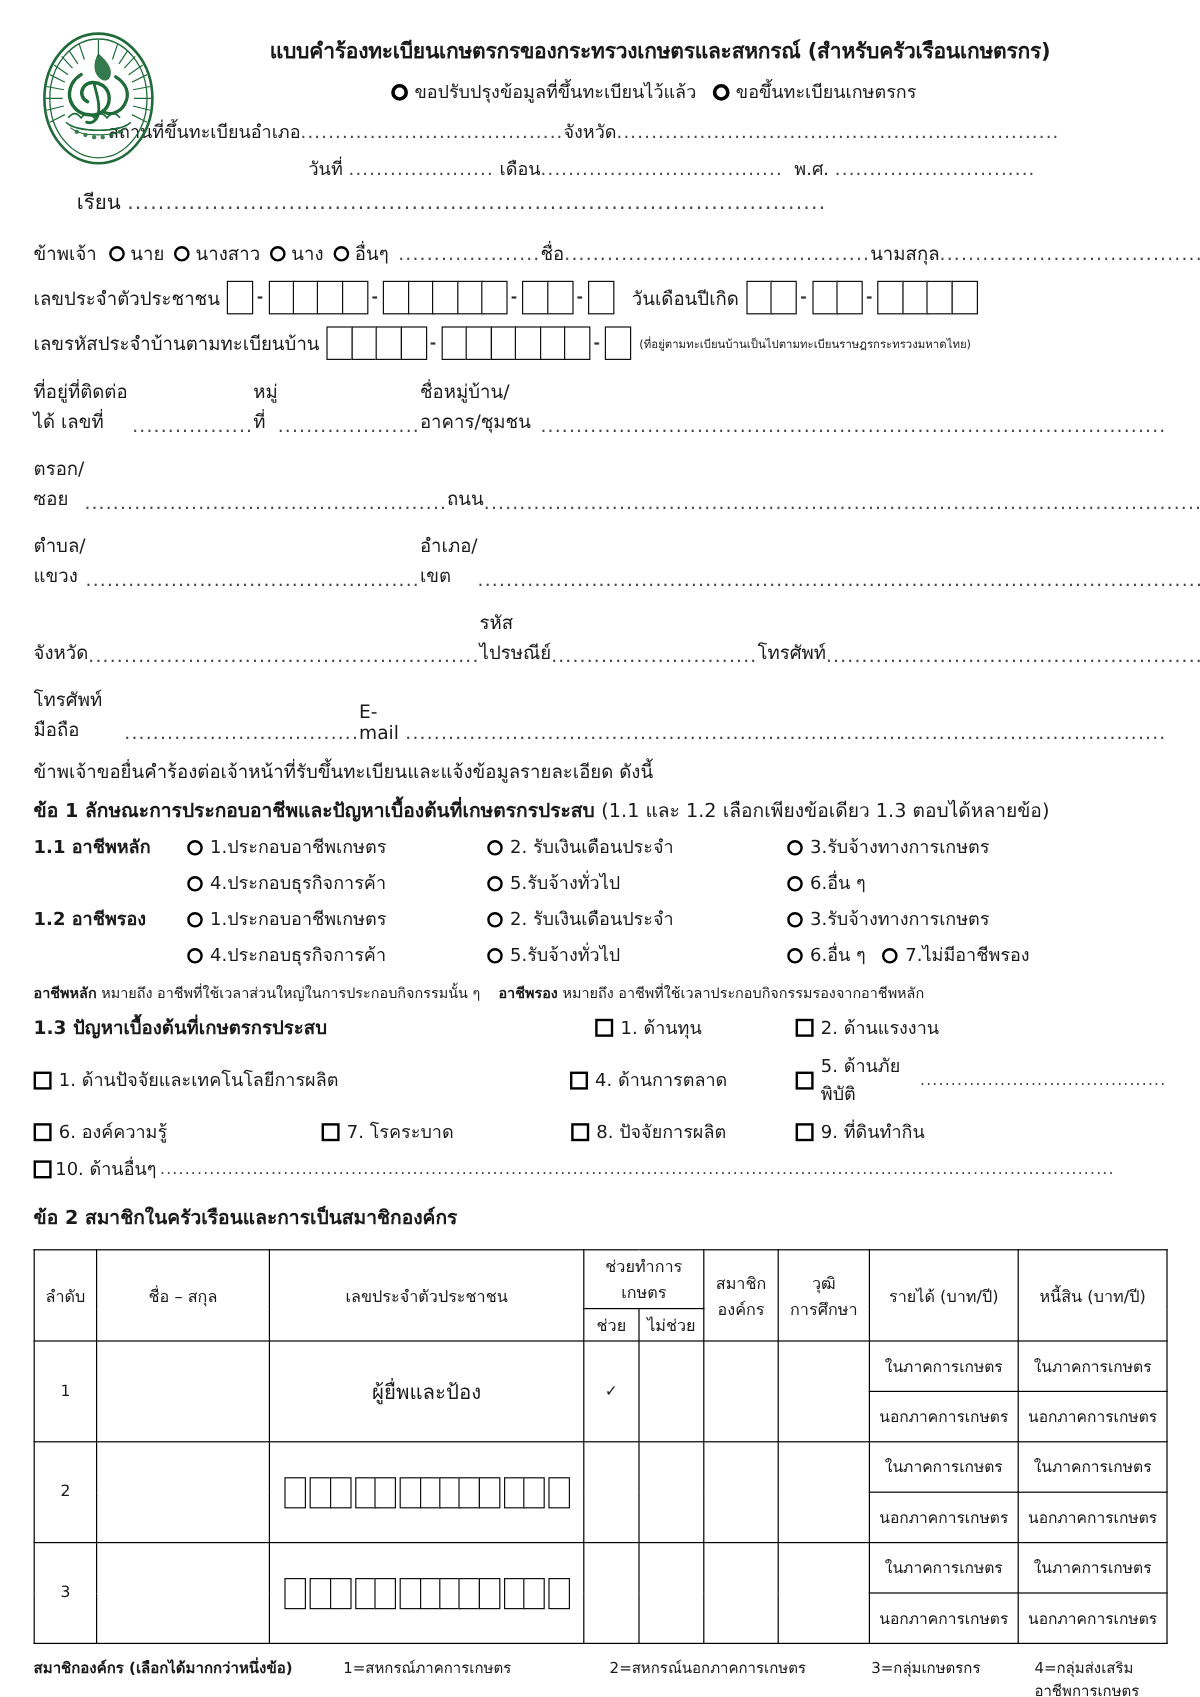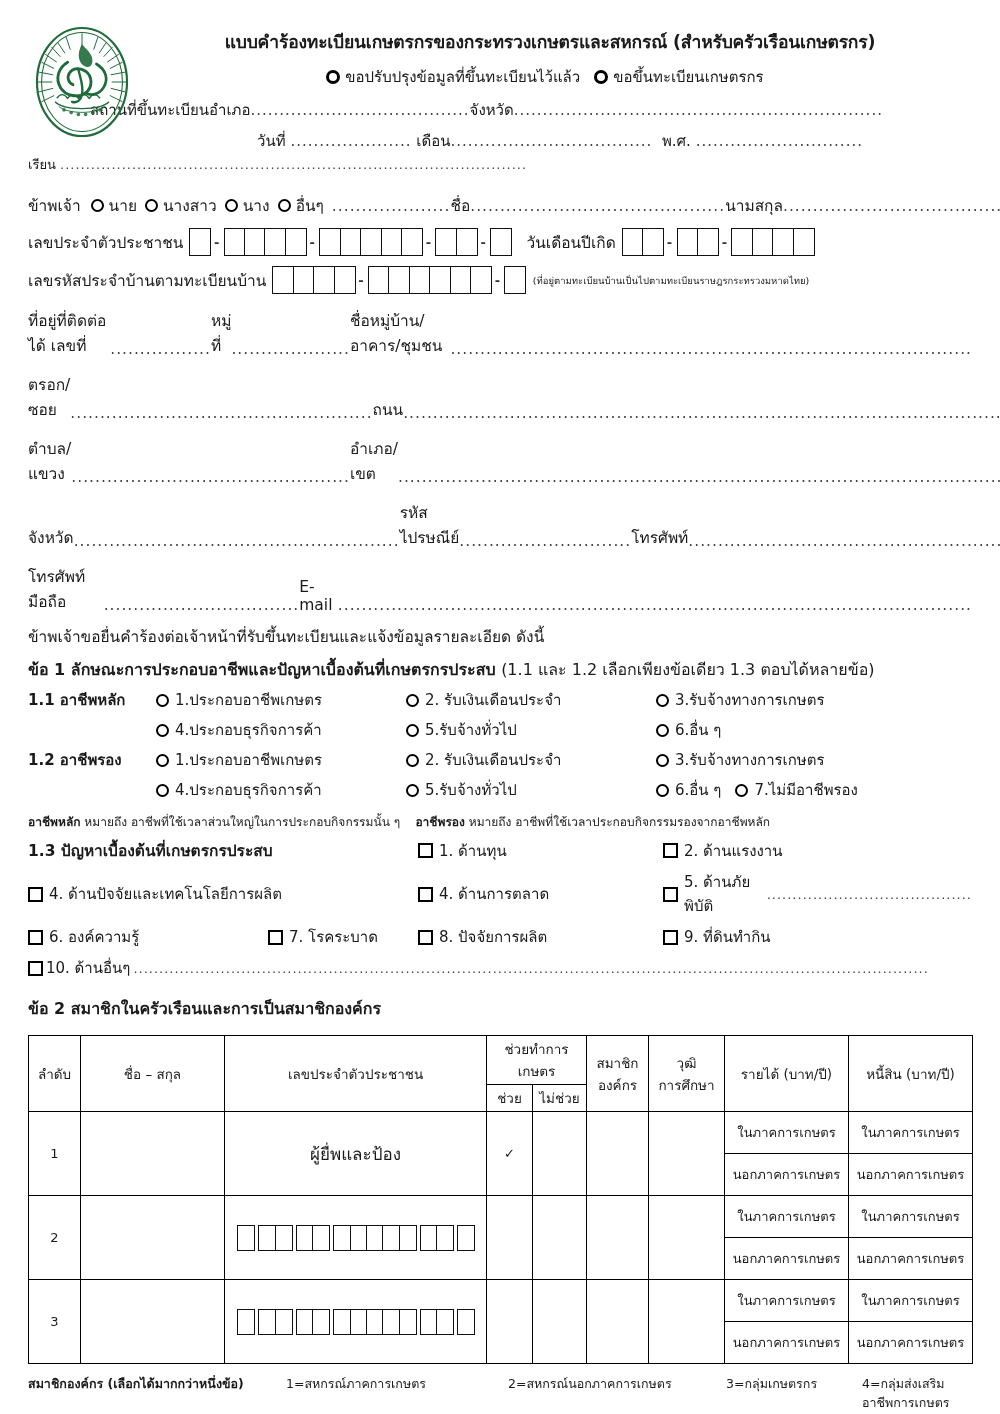--- a/index.html
+++ b/index.html
@@ -39,21 +39,21 @@
   }
   .circ.sm { width: 13px; height: 13px; border-width: 2.6px; }
 
   .line-center { text-align: left; font-size: 15px; margin-top: 9px; white-space: nowrap; }
   .line-center2 { text-align: center; font-size: 15px; margin-top: 7px; white-space: nowrap; padding-left: 30px;}
 
   .dots { letter-spacing: 1px; color:#444; }
 
   
   .content { padding: 0 28px; }
-  .row { font-size: 13px; white-space: nowrap; }
+  .row { font-size: 17px; white-space: nowrap; margin-left: 36px; }
 
   .lead-line { margin-top: 10px; font-size: 15.5px; padding-left: 0; }
 
   
   .name-row { display:flex; align-items:center; gap:0; margin-top: 18px; font-size: 15.5px;}
   .name-row .opt { margin-right: 8px; }
 
   
   .boxes { display:inline-flex; align-items:center; vertical-align: middle; }
   .bx {
@@ -84,21 +84,21 @@
   .defn { font-size: 12px; margin-top: 10px; white-space: nowrap; }
   .defn b { font-weight: bold; }
 
   
   .cbx {
     display:inline-block; width: 15px; height: 15px; border: 2.2px solid #000;
     flex: 0 0 auto; background:#fff;
   }
   .prob-line { display:flex; align-items:center; font-size: 15px; margin-top: 7px; }
   .p-col1 { width: 390px; flex:0 0 390px; display:flex; align-items:center; gap:6px; }
-  .p-col2 { width: 245px; flex:0 0 245px; display:flex; align-items:center; gap:6px; }
+  .p-col2 { width: 245px; flex:0 0 245px; display:flex; align-items:center; gap:6px;justify-content:center; }
   .p-col3 { flex:1 1 auto; display:flex; align-items:center; gap:6px; }
   .p-title { font-weight: bold; font-size: 15.5px; }
 
   
   .tbl-wrap { margin-top: 14px; }
   table.fm { border-collapse: collapse; width: 944px; table-layout: fixed; }
   table.fm td, table.fm th {
     border: 1.4px solid #000; font-weight: normal; font-size: 13px;
     text-align:center; vertical-align: middle; padding: 2px 1px;
   }
@@ -435,21 +435,21 @@
       </span>
       <span class="p-col3">
         <span class="cbx"></span>
         <span>2. ด้านแรงงาน</span>
       </span>
     </div>
 
     <div class="prob-line">
       <span class="p-col1">
         <span class="cbx"></span>
-        <span>4. ด้านปัจจัยและเทคโนโลยีการผลิต</span>
+        <span>1. ด้านปัจจัยและเทคโนโลยีการผลิต</span>
       </span>
       <span class="p-col2">
         <span class="cbx"></span>
         <span>4. ด้านการตลาด</span>
       </span>
       <span class="p-col3">
         <span class="cbx"></span>
         <span>5. ด้านภัยพิบัติ</span>
           <span class="dots" style="font-size:13px;">........................................</span>
       </span>

